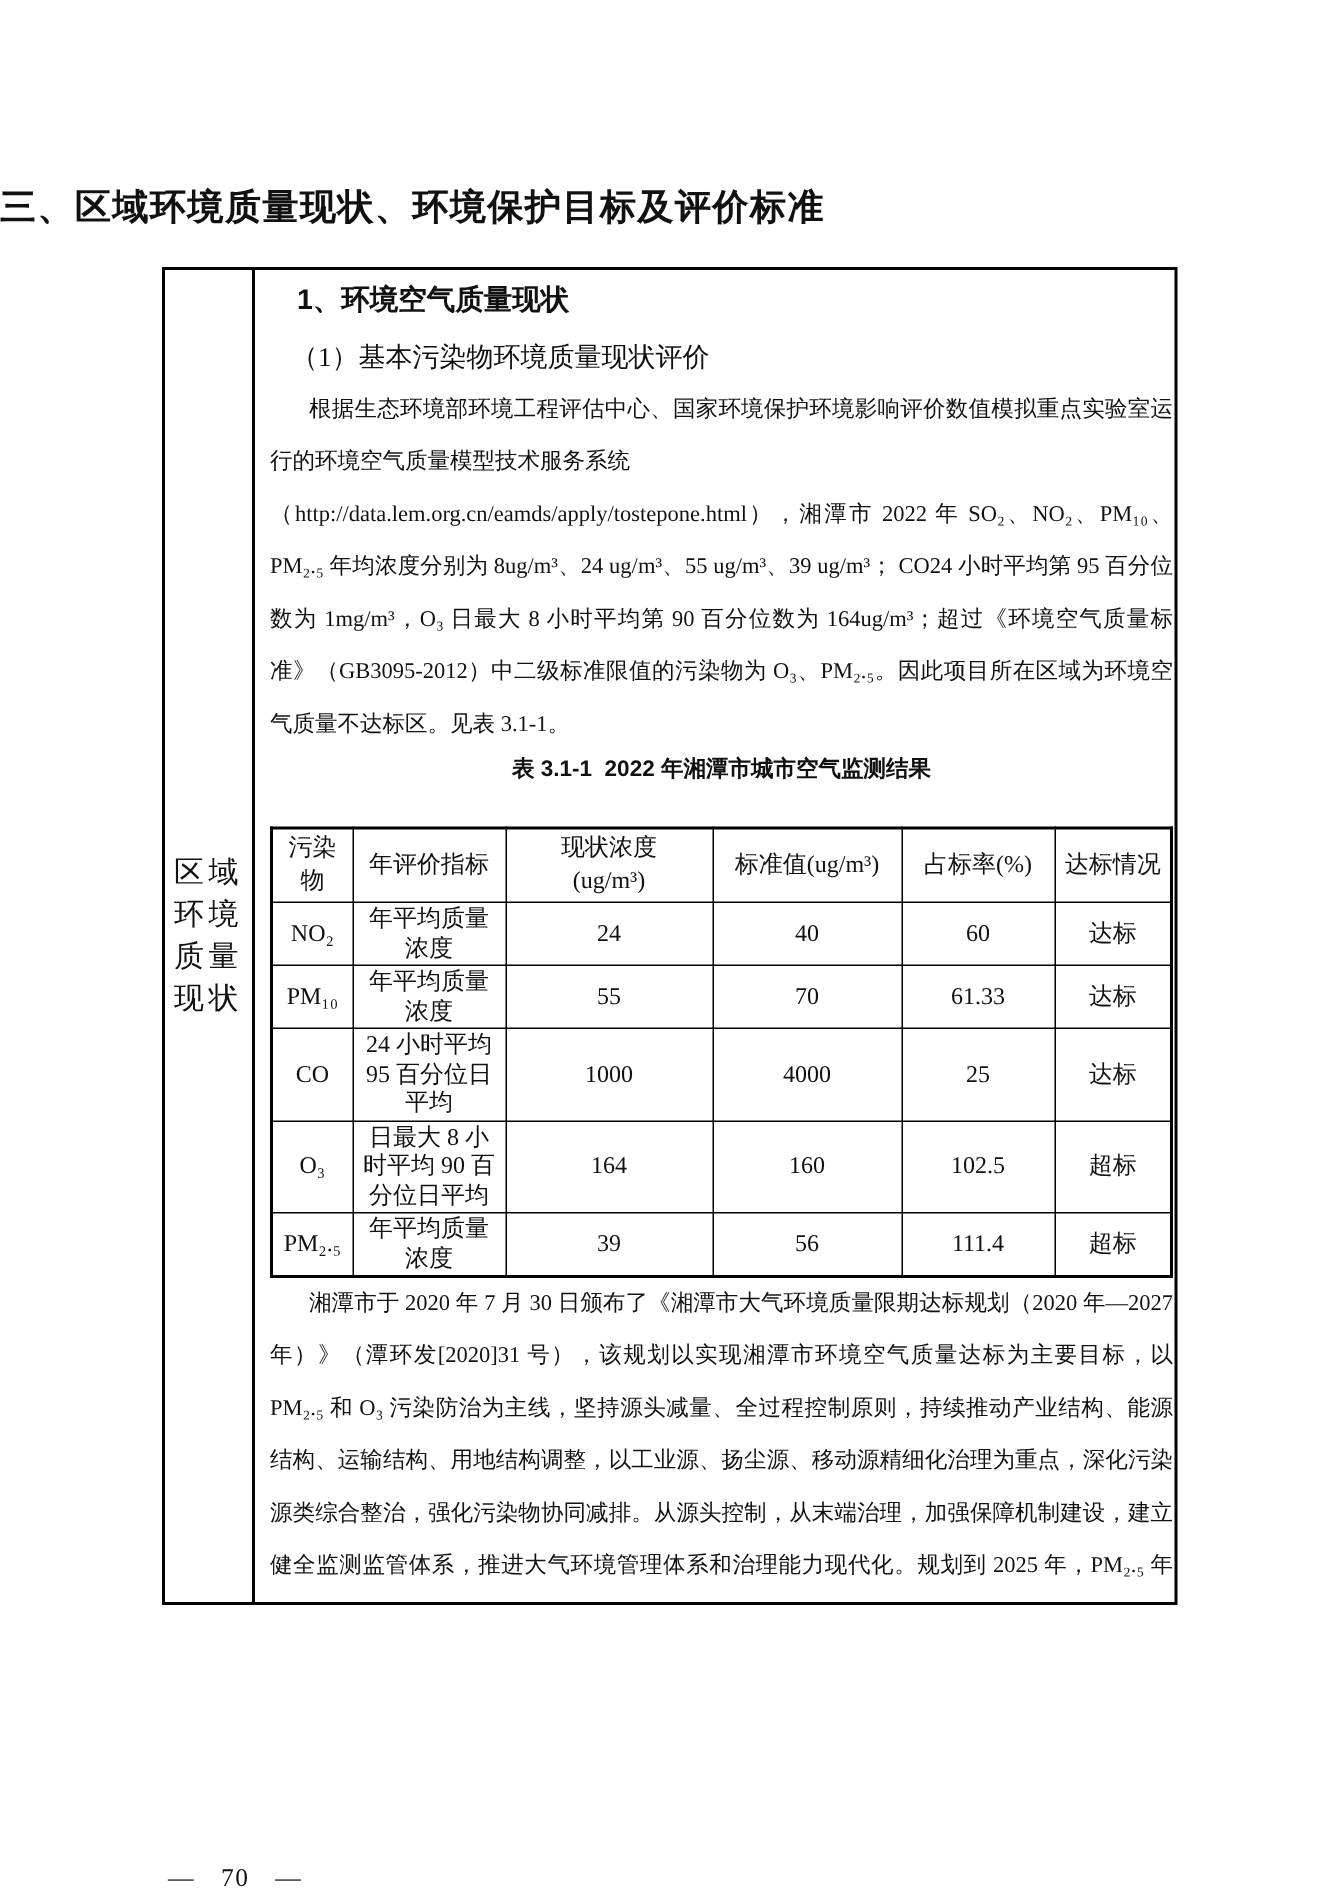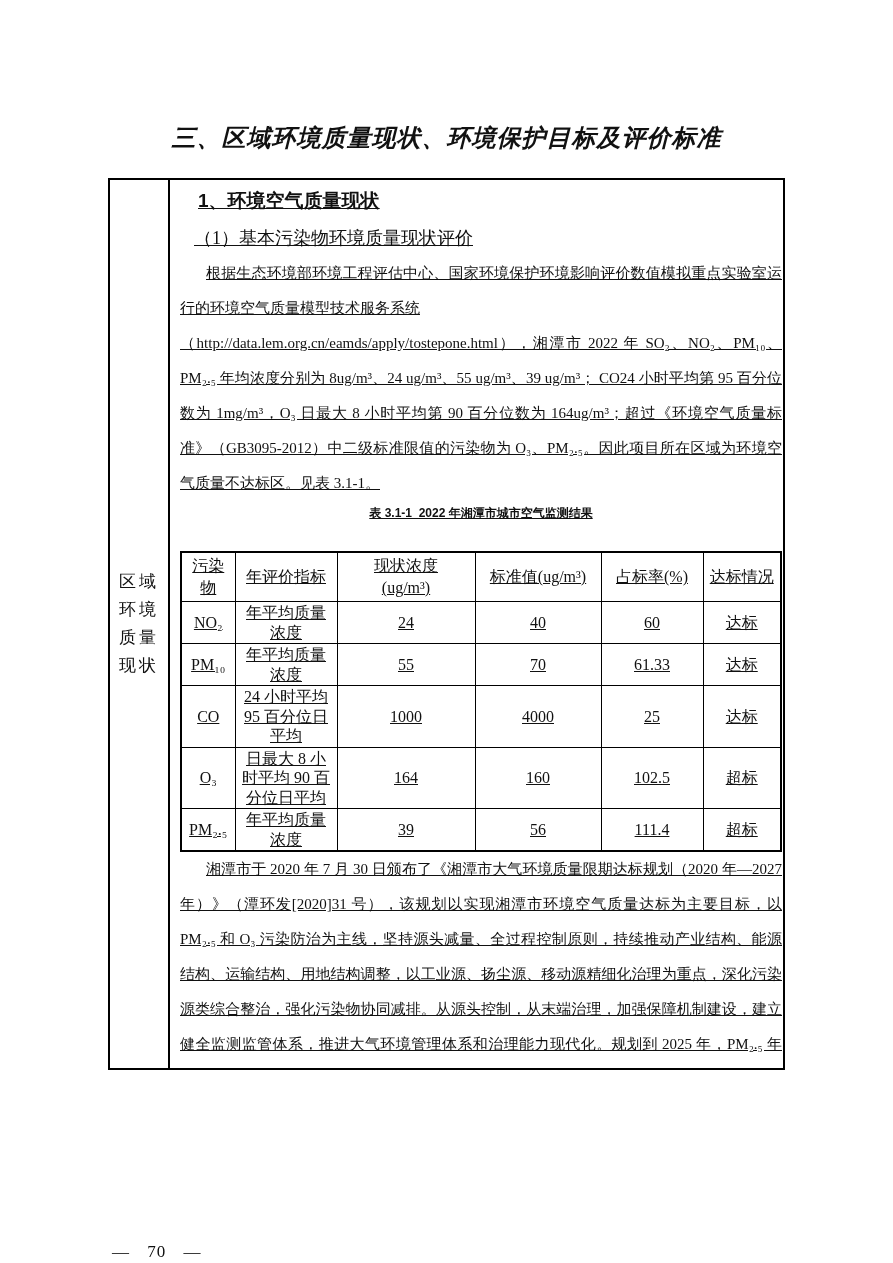--- a/index.html
+++ b/index.html
@@ -6,49 +6,48 @@
   body {
     width: 893px; height: 1263px;
     background: #ffffff;
     color: #111111;
     font-family: "Liberation Serif", "DejaVu Serif", serif;
   }
   .page { position: relative; width: 893px; height: 1263px; overflow: hidden; }
 
   .doc-title {
     position: absolute; top: 122px; left: 0; width: 100%;
-    text-align: center;
-    font-size: 24px; font-weight: bold; letter-spacing: 1px; font-style: italic;
+    text-align: left;
+    font-size: 24px; font-weight: bold; letter-spacing: 1px;
   }
 
   .content-box {
     position: absolute; left: 108px; top: 178px;
     width: 677px; height: 892px;
     border: 2px solid #000;
     box-sizing: border-box;
     display: flex;
     background: #fff;
   }
 
   .sidebar {
     width: 58px; flex: 0 0 58px;
     border-right: 2px solid #000;
     display: flex; align-items: center; justify-content: center;
   }
   .sidebar-text {
     white-space: pre-line;
-    font-size: 17px; line-height: 28px;
+    font-size: 20px; line-height: 28px;
     text-align: center; letter-spacing: 3px;
   }
 
   .main {
     flex: 1 1 auto;
     padding: 6px 1px 0 10px;
     overflow: hidden;
-    text-decoration: underline;
   }
 
   .h1 {
     font-size: 19px; font-weight: bold;
     padding-left: 18px;
     margin: 2px 0 0 0;
     line-height: 26px;
     font-family: "Liberation Sans", "DejaVu Sans", sans-serif;
   }
   .h2 {
@@ -61,21 +60,21 @@
   .para {
     font-size: 15px;
     line-height: 35px;
     text-align: justify;
     margin: 0;
   }
   .indent { text-indent: 26px; }
   .para-first { margin-top: 5px; }
 
   .tbl-caption {
-    font-size: 12px; font-weight: bold;
+    font-size: 15px; font-weight: bold;
     text-align: center;
     margin: 2px 0 1px 0;
     line-height: 20px;
     white-space: pre-wrap;
     font-family: "Liberation Sans", "DejaVu Sans", sans-serif;
   }
 
   table.air {
     border-collapse: collapse;
     width: 100%;

